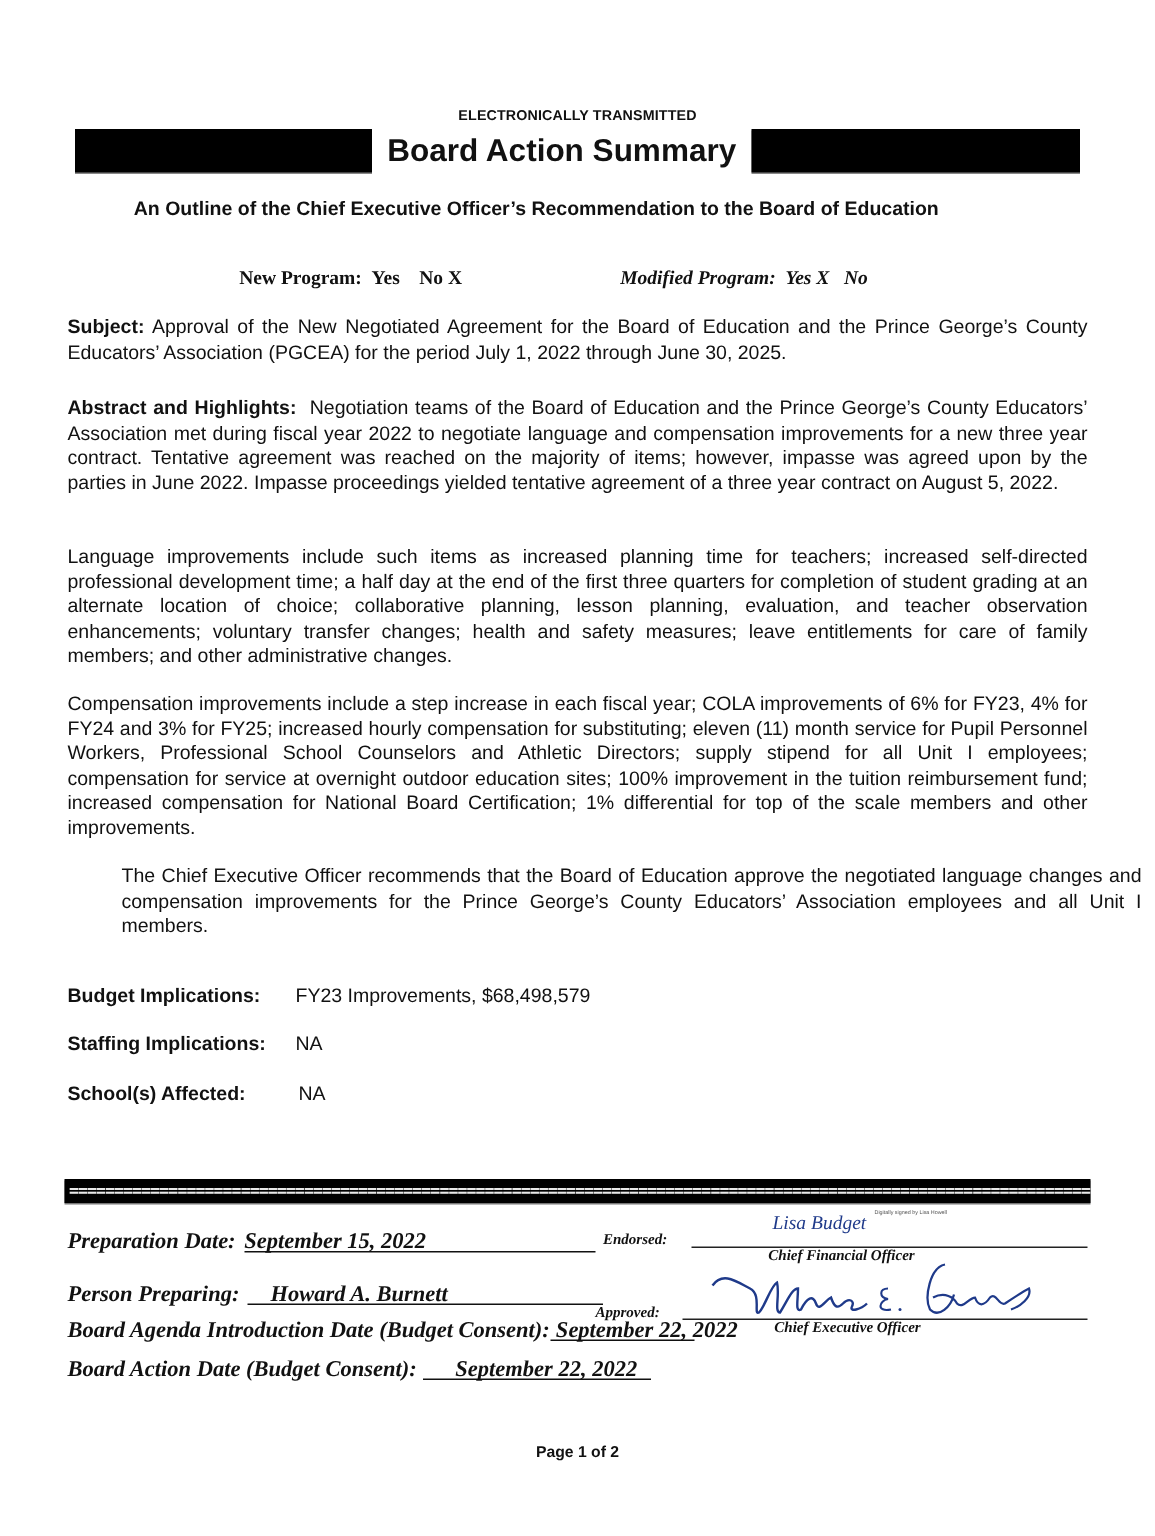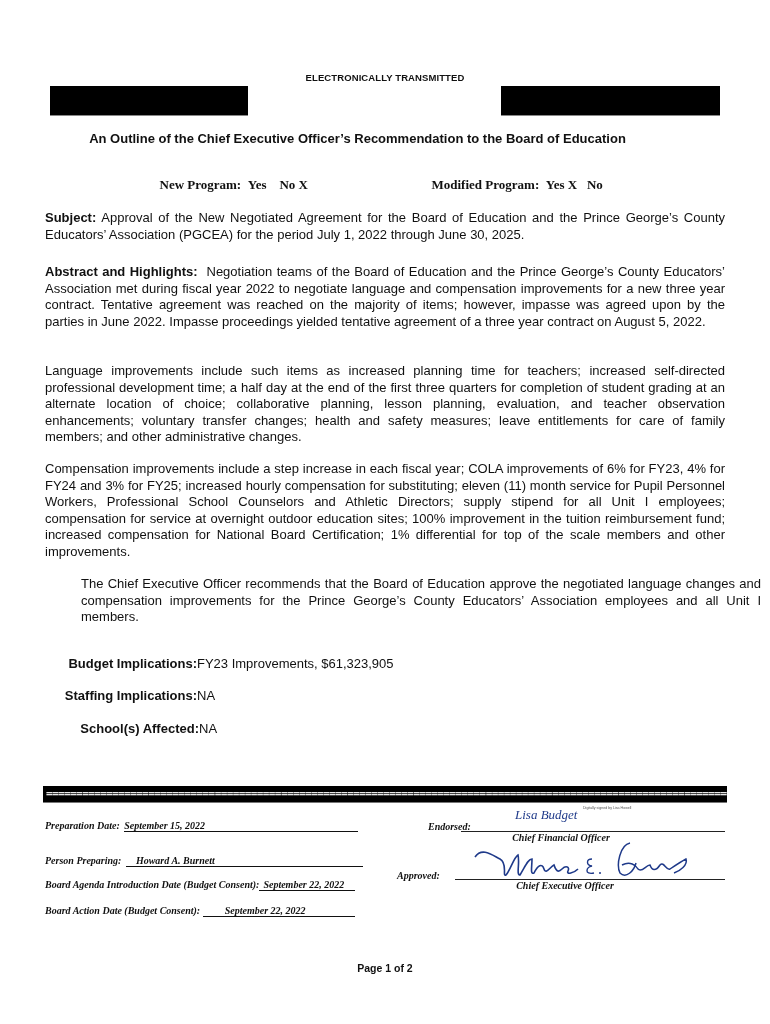--- a/index.html
+++ b/index.html
@@ -14,70 +14,71 @@
     .bar-right { position: absolute; right: 0; top: 0; width: 219px; height: 29px; background: #000; box-shadow: 0 1px 0 #888; }
     .bar-title { position: absolute; left: 198px; width: 253px; top: 1px; text-align: center; font-size: 21px; font-weight: bold; line-height: 28px; white-space: nowrap; }
 
     .outline { left: 0; width: 715px; top: 131px; text-align: center; font-size: 13px; font-weight: bold; }
     .programs { top: 161px; font-size: 13px; font-weight: bold; white-space: pre; }
 
     .para { left: 45px; width: 680px; font-size: 13px; line-height: 16.6px; text-align: justify; }
     .para b { font-weight: bold; }
 
     .impl { left: 45px; font-size: 13px; }
-    .impl .lbl { font-weight: bold; display: inline-block; text-align: right; }
+    .impl .lbl { font-weight: bold; display: inline-block; }
 
     .divider { left: 43px; top: 786px; width: 684px; height: 16px; background: #000; overflow: hidden; box-shadow: 0 1px 0 #777; }
     .divider span { display: block; color: #e8e8e8; font-family: "DejaVu Sans Mono", monospace; font-size: 11px; line-height: 16px; font-weight: bold; letter-spacing: -0.6px; white-space: nowrap; padding-left: 3px; }
 
-    .form-row { left: 45px; font-size: 10px; font-style: italic; font-weight: bold; white-space: nowrap; }
+    .form-row { left: 45px; font-size: 15px; font-style: italic; font-weight: bold; white-space: nowrap; }
     .uline { display: inline-block; border-bottom: 1px solid #111; line-height: 11px; }
 
     .sig-label { font-size: 10px; font-style: italic; font-weight: bold; white-space: nowrap; }
     .sig-line { border-bottom: 1px solid #222; }
     .sig-caption { font-size: 10px; font-style: italic; font-weight: bold; text-align: center; white-space: nowrap; }
     .digital { font-size: 3.6px; line-height: 4.2px; color: #555; white-space: nowrap; }
 
     .footer { left: 0; width: 770px; top: 962px; text-align: center; font-size: 10.5px; font-weight: bold; }
   </style>
 </head>
 <body>
 
 <div class="abs sans transmitted">ELECTRONICALLY TRANSMITTED</div>
 
 <div class="abs title-bar">
   <div class="bar-left"></div>
+  <div class="bar-title sans">Board Action Summary</div>
   <div class="bar-right"></div>
 </div>
 
 <div class="abs sans outline">An Outline of the Chief Executive Officer’s Recommendation to the Board of Education</div>
 
 <div class="abs serif programs" style="left:153px;">
   <span>New Program:</span>&nbsp;&nbsp;<span>Yes</span>&nbsp;&nbsp;&nbsp;&nbsp;<span>No X</span>
 </div>
-<div class="abs serif programs" style="left:425px;">
+<div class="abs serif programs" style="left:407px;font-style:italic;">
   <span>Modified Program:</span>&nbsp;&nbsp;<span>Yes X</span>&nbsp;&nbsp;&nbsp;<span>No</span>
 </div>
 
 <div class="abs sans para" style="top:210px;">
   <b>Subject:</b> <span>Approval of the New Negotiated Agreement for the Board of Education and the Prince George’s County Educators’ Association (PGCEA) for the period July 1, 2022 through June 30, 2025.</span>
 </div>
 
 <div class="abs sans para" style="top:264px;">
   <b>Abstract and Highlights:</b>&nbsp; <span>Negotiation teams of the Board of Education and the Prince George’s County Educators’ Association met during fiscal year 2022 to negotiate language and compensation improvements for a new three year contract. Tentative agreement was reached on the majority of items; however, impasse was agreed upon by the parties in June 2022. Impasse proceedings yielded tentative agreement of a three year contract on August 5, 2022.</span>
 </div>
 
 <div class="abs sans para" style="top:363px;">Language improvements include such items as increased planning time for teachers; increased self-directed professional development time; a half day at the end of the first three quarters for completion of student grading at an alternate location of choice; collaborative planning, lesson planning, evaluation, and teacher observation enhancements; voluntary transfer changes; health and safety measures; leave entitlements for care of family members; and other administrative changes.</div>
 
 <div class="abs sans para" style="top:461px;">Compensation improvements include a step increase in each fiscal year; COLA improvements of 6% for FY23, 4% for FY24 and 3% for FY25; increased hourly compensation for substituting; eleven (11) month service for Pupil Personnel Workers, Professional School Counselors and Athletic Directors; supply stipend for all Unit I employees; compensation for service at overnight outdoor education sites; 100% improvement in the tuition reimbursement fund; increased compensation for National Board Certification; 1% differential for top of the scale members and other improvements.</div>
 
 <div class="abs sans para" style="top:576px;margin-left:36px;">The Chief Executive Officer recommends that the Board of Education approve the negotiated language changes and compensation improvements for the Prince George’s County Educators’ Association employees and all Unit I members.</div>
 
 <div class="abs sans impl" style="top:656px;">
-  <span class="lbl" style="width:152px;">Budget Implications:</span><span>FY23 Improvements, $61,323,905</span>
+  <span class="lbl" style="width:152px;">Budget Implications:</span><span>FY23 Improvements, $68,498,579</span>
 </div>
 <div class="abs sans impl" style="top:688px;">
   <span class="lbl" style="width:152px;">Staffing Implications:</span><span>NA</span>
 </div>
 <div class="abs sans impl" style="top:721px;">
   <span class="lbl" style="width:154px;">School(s) Affected:</span><span>NA</span>
 </div>
 
 <div class="abs divider">
   <span>================================================================================================================================</span>
@@ -95,21 +96,21 @@
 
 <div class="abs serif form-row" style="top:879px;">
   <span>Board Agenda Introduction Date (Budget Consent):</span><span class="uline" style="width:92px; padding-left:4px;"><span>September 22, 2022</span></span>
 </div>
 
 <div class="abs serif form-row" style="top:905px;">
   <span>Board Action Date (Budget Consent):</span>
   <span class="uline" style="width:152px; padding-left:22px; box-sizing:border-box;"><span>September 22, 2022</span></span>
 </div>
 
-<div class="abs serif sig-label" style="left:428px; top:821px;">Endorsed:</div>
+<div class="abs serif sig-label" style="left:402px; top:821px;">Endorsed:</div>
 <div class="abs sig-line" style="left:461px; top:831px; width:264px;"></div>
 <div class="abs serif" style="left:515px; top:807px; font-size:13px; font-style:italic; color:#1f3a8a;">Lisa Budget</div>
 <div class="abs sans digital" style="left:583px; top:806px;">Digitally signed by Lisa Howell</div>
 <div class="abs serif sig-caption" style="left:461px; top:832px; width:200px;">Chief Financial Officer</div>
 
 <div class="abs serif sig-label" style="left:397px; top:870px;text-align:right;">Approved:</div>
 <div class="abs sig-line" style="left:455px; top:879px; width:270px;"></div>
 <svg class="abs" style="left:470px; top:835px;" width="230" height="50" viewBox="0 0 230 50">
   <path d="M5 22 C 12 12, 22 20, 30 24 C 38 28, 32 42, 36 40 C 40 36, 44 22, 48 20 C 50 28, 46 40, 50 40 C 55 32, 58 24, 62 24 C 62 32, 60 40, 64 38 C 68 30, 72 28, 74 34 C 76 40, 80 32, 84 30 C 86 36, 88 38, 92 34 C 96 30, 100 32, 98 36 C 96 40, 104 38, 108 34" fill="none" stroke="#1f3a8a" stroke-width="1.6"></path>
   <path d="M122 24 C 116 24, 116 30, 122 31 C 116 32, 114 40, 124 38" fill="none" stroke="#1f3a8a" stroke-width="1.4"></path>

